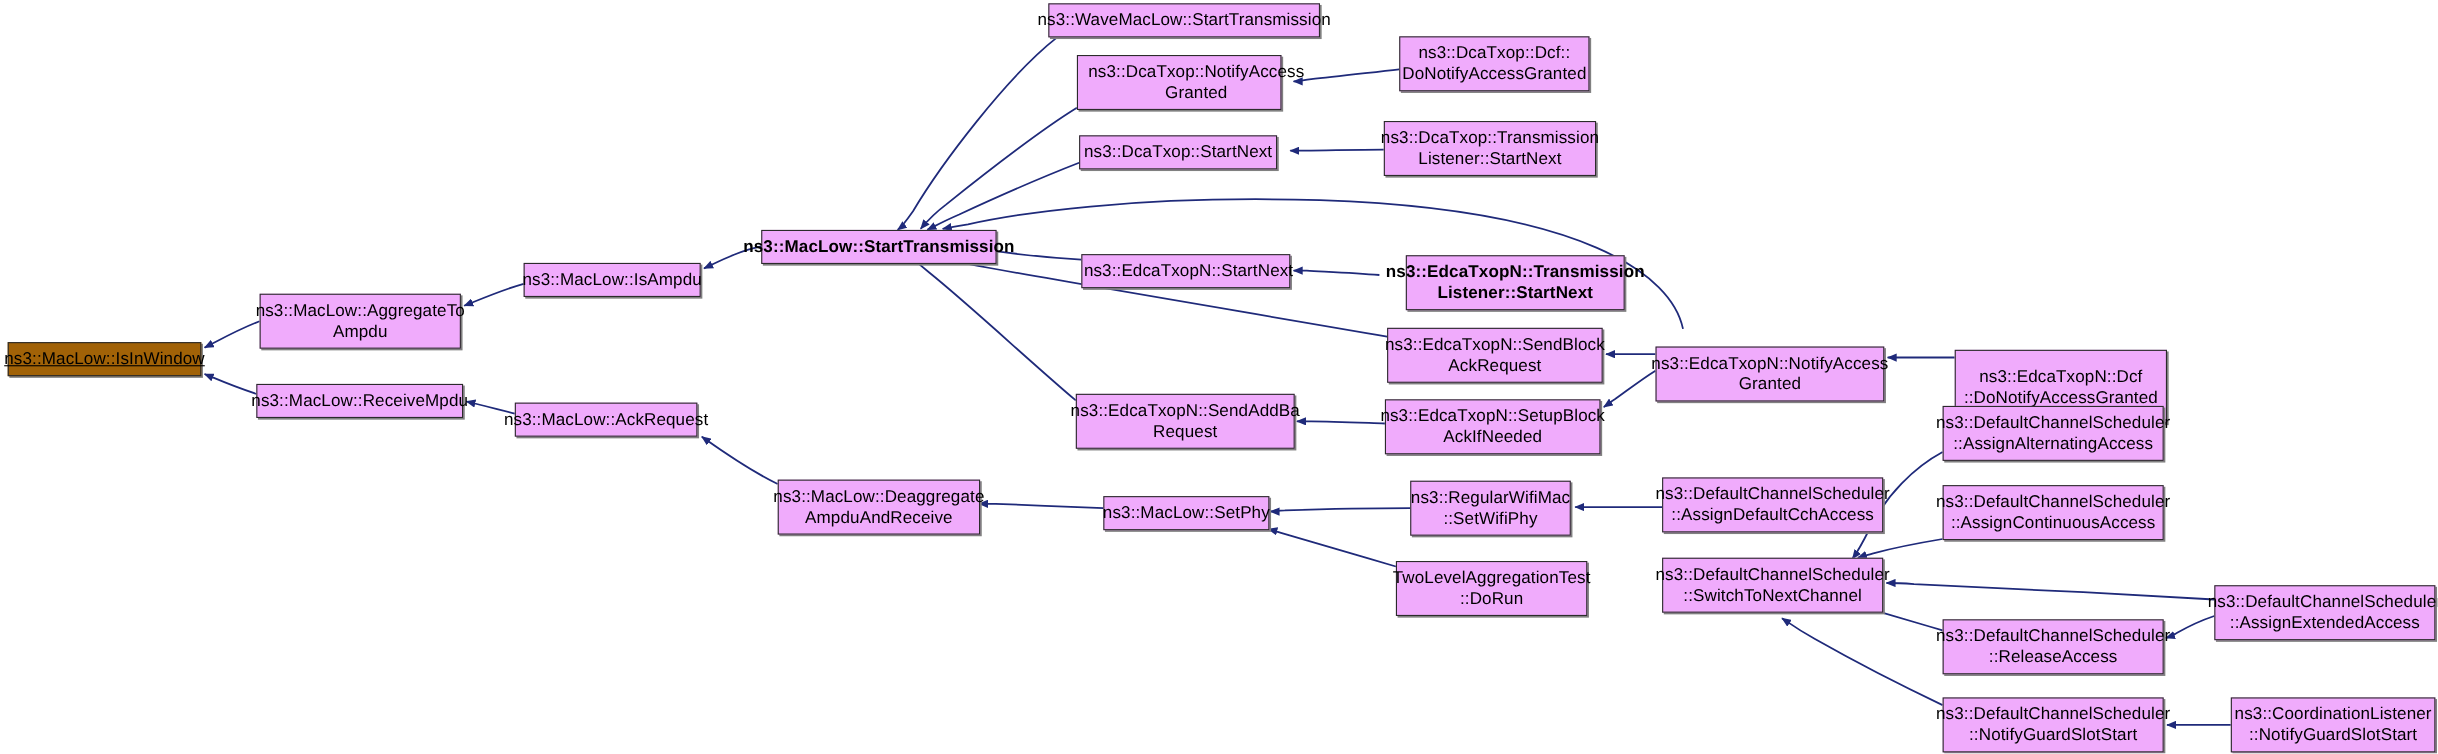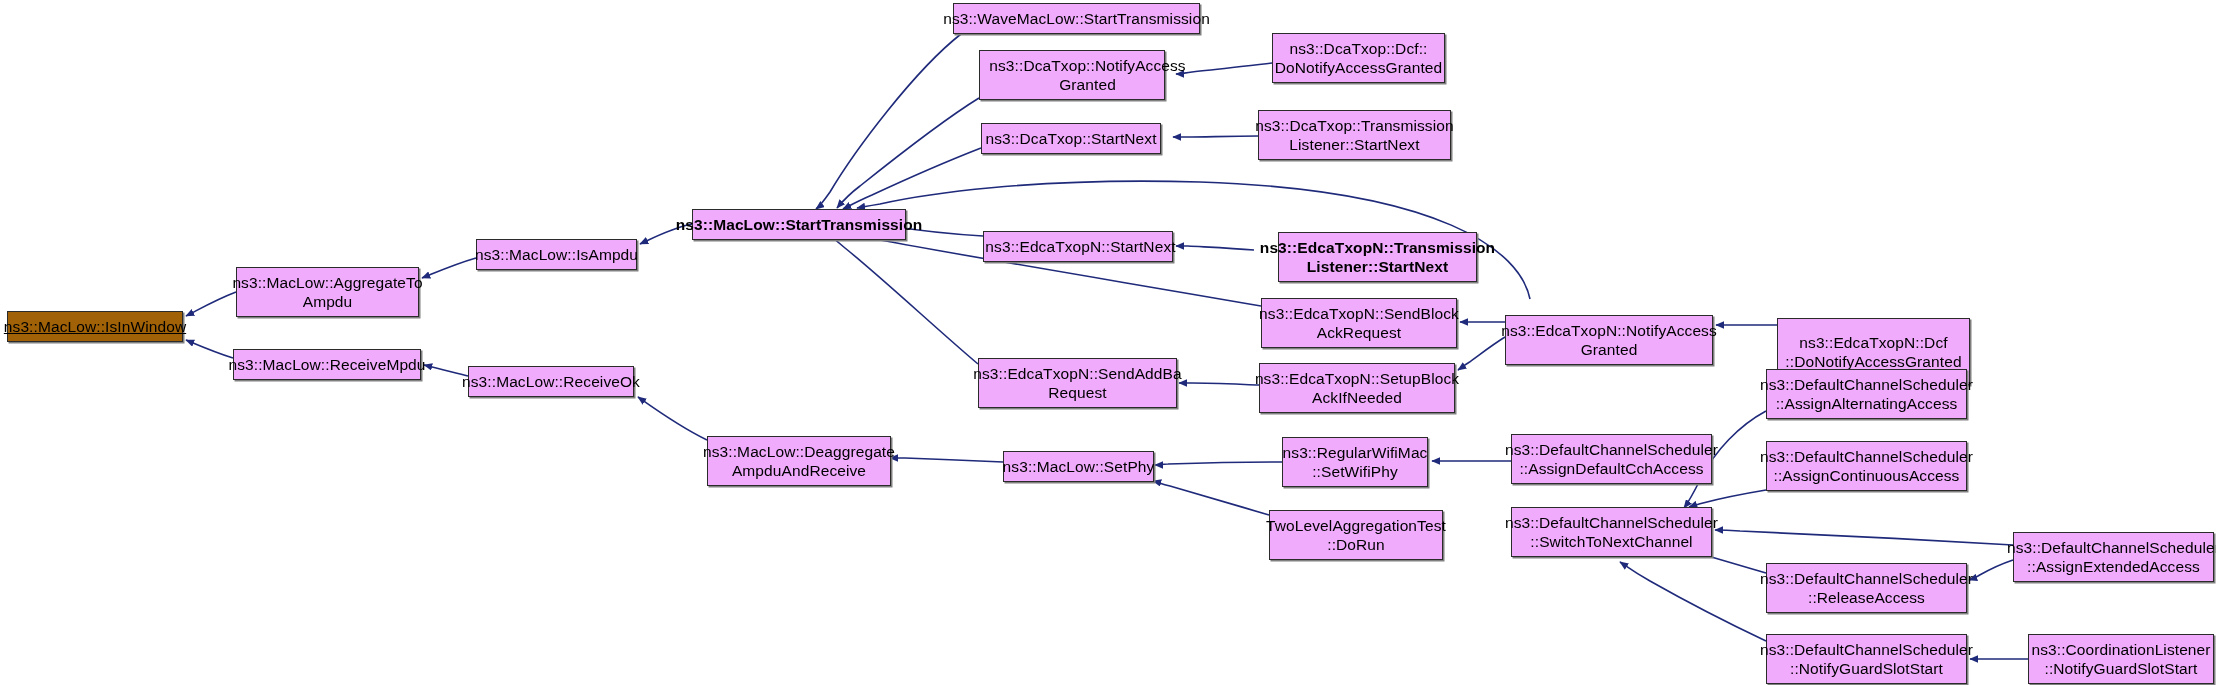--- a/index.html
+++ b/index.html
@@ -89,21 +89,21 @@
         <path d="M2013,560 C1995,566 1985,572 1978,576 C1974,578 1972,579 1969,580" marker-end="url(#arrow)"></path>
         <path d="M2028,659 C2010,659 1995,659 1985,659 C1978,659 1974,659 1970,659" marker-end="url(#arrow)"></path>
       </g>
   </svg>
   <div id="node-layer">
       <div class="node highlight" style="left: 7px; top: 311px; width: 176px; height: 31px;">ns3::MacLow::IsInWindow</div>
       <div class="node" style="left: 236px; top: 267px; width: 183px; height: 50px;">ns3::MacLow::AggregateTo
 Ampdu</div>
       <div class="node" style="left: 233px; top: 349px; width: 188px; height: 31px;">ns3::MacLow::ReceiveMpdu</div>
       <div class="node" style="left: 476px; top: 239px; width: 161px; height: 31px;">ns3::MacLow::IsAmpdu</div>
-      <div class="node" style="left: 468px; top: 366px; width: 166px; height: 31px;">ns3::MacLow::ReceiveOk</div>
+      <div class="node" style="left: 468px; top: 366px; width: 166px; height: 31px;">ns3::MacLow::AckRequest</div>
       <div class="node" style="left: 692px; top: 209px; width: 214px; height: 31px; font-weight: bold;">ns3::MacLow::StartTransmission</div>
       <div class="node" style="left: 707px; top: 436px; width: 184px; height: 50px;">ns3::MacLow::Deaggregate
 AmpduAndReceive</div>
       <div class="node" style="left: 1003px; top: 451px; width: 151px; height: 31px; text-align: right;">ns3::MacLow::SetPhy</div>
       <div class="node" style="left: 953px; top: 3px; width: 247px; height: 31px;">ns3::WaveMacLow::StartTransmission</div>
       <div class="node" style="left: 979px; top: 50px; width: 186px; height: 50px; padding-left: 36px;">ns3::DcaTxop::NotifyAccess
 Granted</div>
       <div class="node" style="left: 981px; top: 123px; width: 180px; height: 31px;">ns3::DcaTxop::StartNext</div>
       <div class="node" style="left: 983px; top: 231px; width: 190px; height: 31px; padding-left: 10px;">ns3::EdcaTxopN::StartNext</div>
       <div class="node" style="left: 978px; top: 358px; width: 199px; height: 50px;">ns3::EdcaTxopN::SendAddBa

